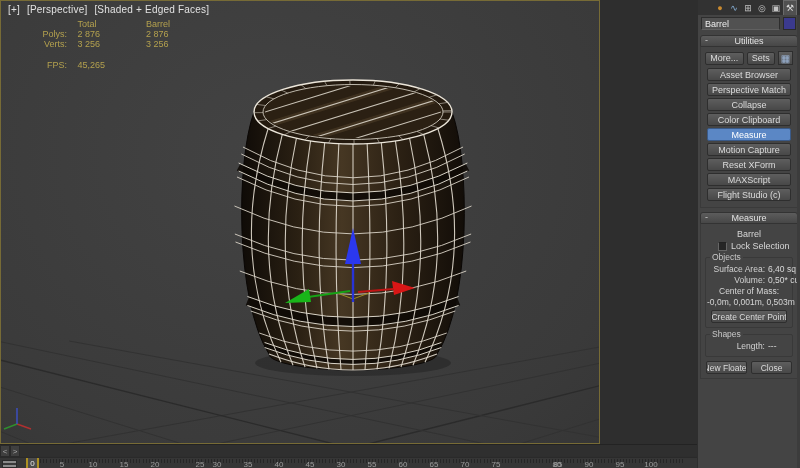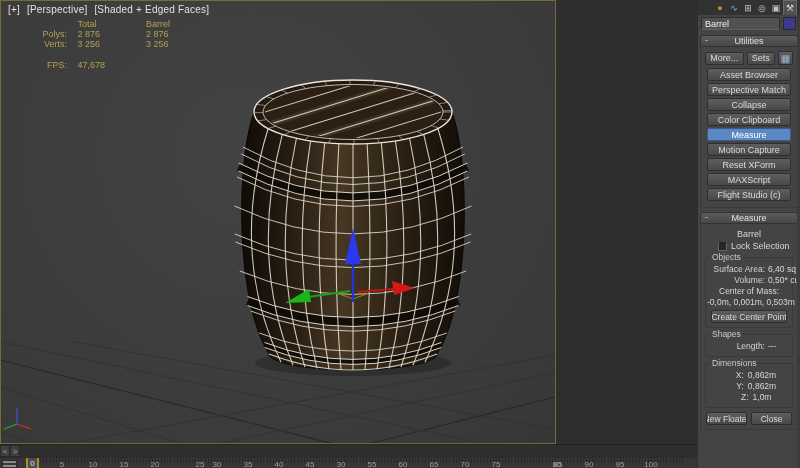--- a/index.html
+++ b/index.html
@@ -1,20 +1,20 @@
 <!DOCTYPE html>
 <html><head>
 <meta charset="utf-8">
 <style>
   html,body{margin:0;padding:0;background:#222;}
   *{box-sizing:border-box;font-family:"Liberation Sans",sans-serif;}
   .app{position:relative;width:800px;height:468px;background:#2e2e2e;overflow:hidden;}
 
   
-  .viewport{position:absolute;left:0;top:0;width:556px;height:444px;
+  .viewport{position:absolute;left:0;top:0;width:600px;height:444px;
     background:radial-gradient(ellipse at 45% 35%, #434343 0%, #3a3a3a 80%, #363636 100%);
     border:1px solid #776b36;overflow:hidden;}
   .scene{position:absolute;left:0;top:0;}
   .vp-label{position:absolute;left:7px;top:3px;font-size:10px;color:#e2e2e2;letter-spacing:.2px;}
   .vp-label span{margin-right:4px;cursor:default;}
   .stats{position:absolute;left:28px;top:18px;font-size:9px;line-height:10px;color:#b3a04e;}
   .srow{white-space:nowrap;}
   .c0{display:inline-block;width:38px;text-align:right;margin-right:8px;}
   .c1{display:inline-block;width:66px;}
   .srow.fps{margin-top:11px;}
@@ -239,21 +239,21 @@
         <span class="c1">2 876</span>
         <span class="c2">2 876</span>
       </div>
       <div class="srow">
         <span class="c0">Verts:</span>
         <span class="c1">3 256</span>
         <span class="c2">3 256</span>
       </div>
       <div class="srow fps">
         <span class="c0">FPS:</span>
-        <span class="c1">47,678</span>
+        <span class="c1">45,265</span>
       </div>
     </div>
   </div>
 
   <div class="side-panel">
     <div class="panel-tabs" id="panel-tabs">
         <div class="tab">
           <span style="color: rgb(201, 138, 47);">●</span>
         </div>
         <div class="tab">
@@ -328,26 +328,20 @@
           <div class="btn panel-btn">Create Center Point</div>
         </div>
 
         <div class="group">
           <span class="group-title">Shapes</span>
           <div class="mline">
             <span class="mlabel">Length:</span><span class="mval">---</span>
           </div>
         </div>
 
-        <div class="group">
-          <span class="group-title">Dimensions</span>
-          <div class="dim-line"><span class="dim-label">X:</span><span>0,862m</span></div>
-          <div class="dim-line"><span class="dim-label">Y:</span><span>0,862m</span></div>
-          <div class="dim-line"><span class="dim-label">Z:</span><span>1,0m</span></div>
-        </div>
 
         <div class="floater-row">
           <div class="btn">New Floater</div>
           <div class="btn">Close</div>
         </div>
       </div>
     </div>
     <div class="panel-edge"></div>
   </div>
 

